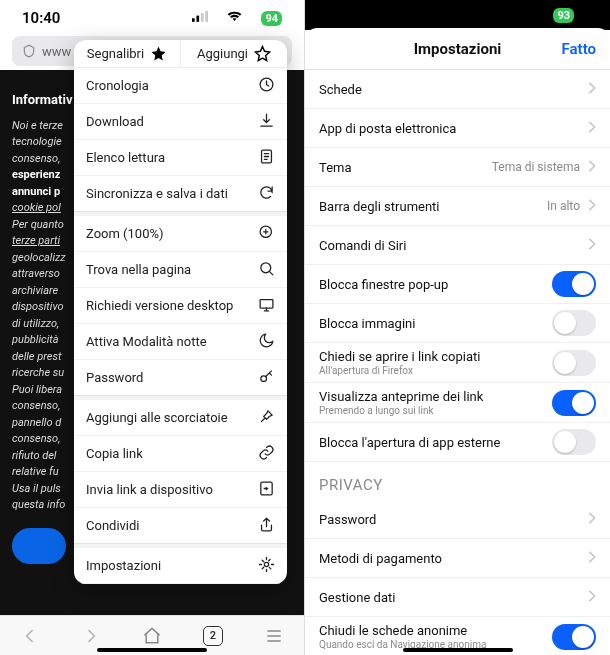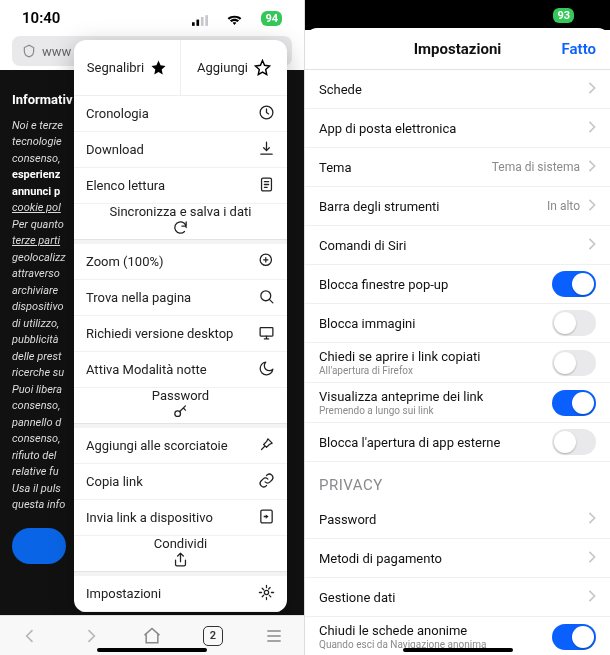--- a/index.html
+++ b/index.html
@@ -2,41 +2,41 @@
 <html><head>
 <meta charset="utf-8">
 <style>
   * { box-sizing: border-box; margin: 0; padding: 0; font-family: -apple-system, BlinkMacSystemFont, "Segoe UI", Roboto, sans-serif; }
   body { width: 610px; height: 655px; background: #f5f5f5; display: flex; overflow: hidden; }
   .phone { width: 305px; height: 655px; background: #fff; position: relative; overflow: hidden; }
   .phone-left { border-right: 1px solid #ddd; }
 
   
   .status-bar { height: 36px; display: flex; align-items: center; justify-content: space-between; padding: 0 22px 0 22px; font-size: 15px; font-weight: 600; color: #000; background: #fff; }
-  .status-icons { display: flex; align-items: flex-end; gap: 19px; }
+  .status-icons { display: flex; align-items: flex-start; gap: 19px; }
   .battery-badge { background: #34c759; color: #fff; border-radius: 6px; font-size: 11px; font-weight: 700; padding: 1px 4px; }
   .signal-svg { width: 16px; height: 11px; }
   .wifi-svg { width: 15px; height: 11px; }
 
   .url-bar { height: 30px; margin: 0 12px 4px 12px; background: #e9e9eb; border-radius: 8px; display: flex; align-items: center; padding: 0 10px; font-size: 13px; color: #666; gap: 6px; }
   .shield-ic { width: 14px; height: 14px; }
 
   .backdrop { position: absolute; top: 70px; left: 0; right: 0; bottom: 38px; background: #111; color: #fff; padding: 20px 12px; font-size: 11px; line-height: 1.5; }
   .backdrop .bd-title { font-weight: 700; font-size: 13px; margin-bottom: 8px; }
   .backdrop .bd-body { font-style: italic; color: #ddd; }
   .backdrop .bold { font-weight: 700; font-style: normal; color:#fff;}
   .backdrop .und { text-decoration: underline; }
   .backdrop .cta { margin-top: 14px; background: #0a65e6; color:#fff; border-radius: 20px; height: 36px; width: 54px; }
 
   .menu { position: absolute; top: 40px; left: 74px; width: 213px; background: #fff; border-radius: 12px; box-shadow: 0 6px 24px rgba(0,0,0,0.25); overflow: hidden; }
-  .menu-header { display:flex; height: 56px; border-bottom: 1px solid #eee; }
+  .menu-header { display:flex; height: 28px; border-bottom: 1px solid #eee; }
   .mh-cell { flex:1; display:flex; align-items:center; justify-content:center; gap:6px; font-size:13px; color:#222;}
   .mh-cell + .mh-cell { border-left:1px solid #eee; }
   .menu-row { display:flex; align-items:center; justify-content:space-between; height:36px; padding:0 12px; font-size:13px; color:#222; border-bottom:1px solid #f1f1f1; }
-  .menu-row.last-in-group { border-bottom: 1px solid #e3e3e3; flex-direction: column; }
+  .menu-row.last-in-group { border-bottom: 1px solid #e3e3e3; }
   .menu-group-gap { height: 4px; background:#f3f3f3; }
   .menu-row svg, .mh-cell svg { width:17px; height:17px; flex-shrink:0; }
 
   .bottom-bar { position:absolute; bottom:0; left:0; right:0; height:40px; background:#f8f8f8; display:flex; align-items:center; justify-content:space-around; border-top:1px solid #e2e2e2;}
   .bottom-bar svg { width:20px; height:20px; }
   .tab-count { width:20px; height:20px; border:1.6px solid #333; border-radius:5px; display:flex; align-items:center; justify-content:center; font-size:11px; font-weight:600; color:#333;}
   .home-ind { position:absolute; bottom:3px; left:50%; transform:translateX(-50%); width:110px; height:4px; background:#000; border-radius:3px; }
 
   
   .r-top { height: 30px; background:#000; position:relative; }

